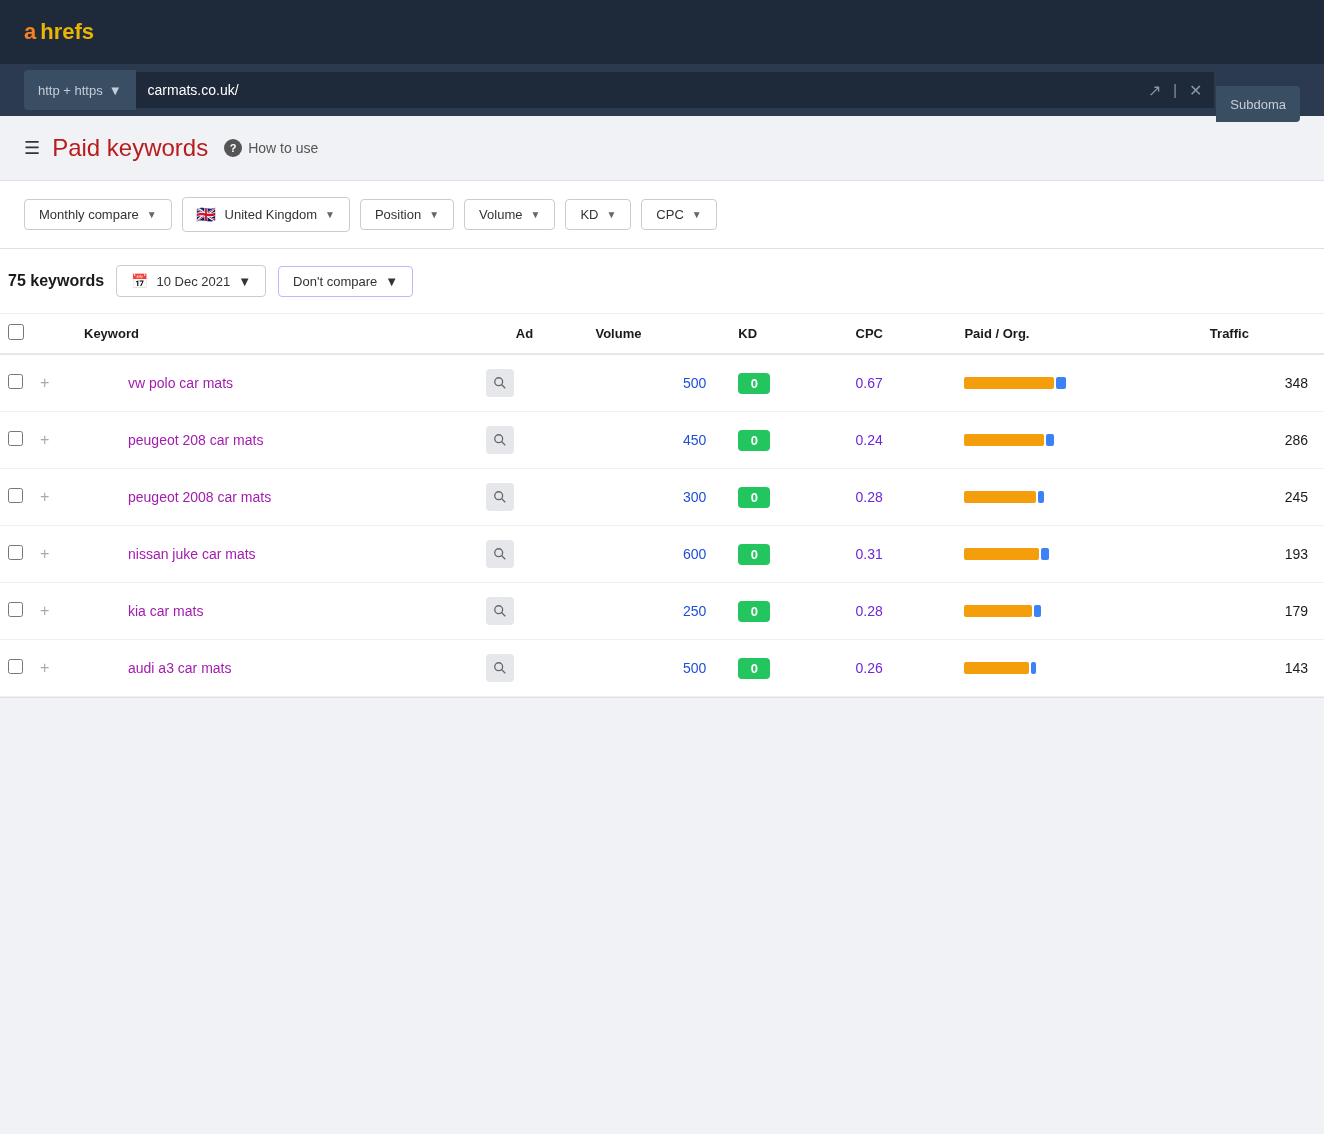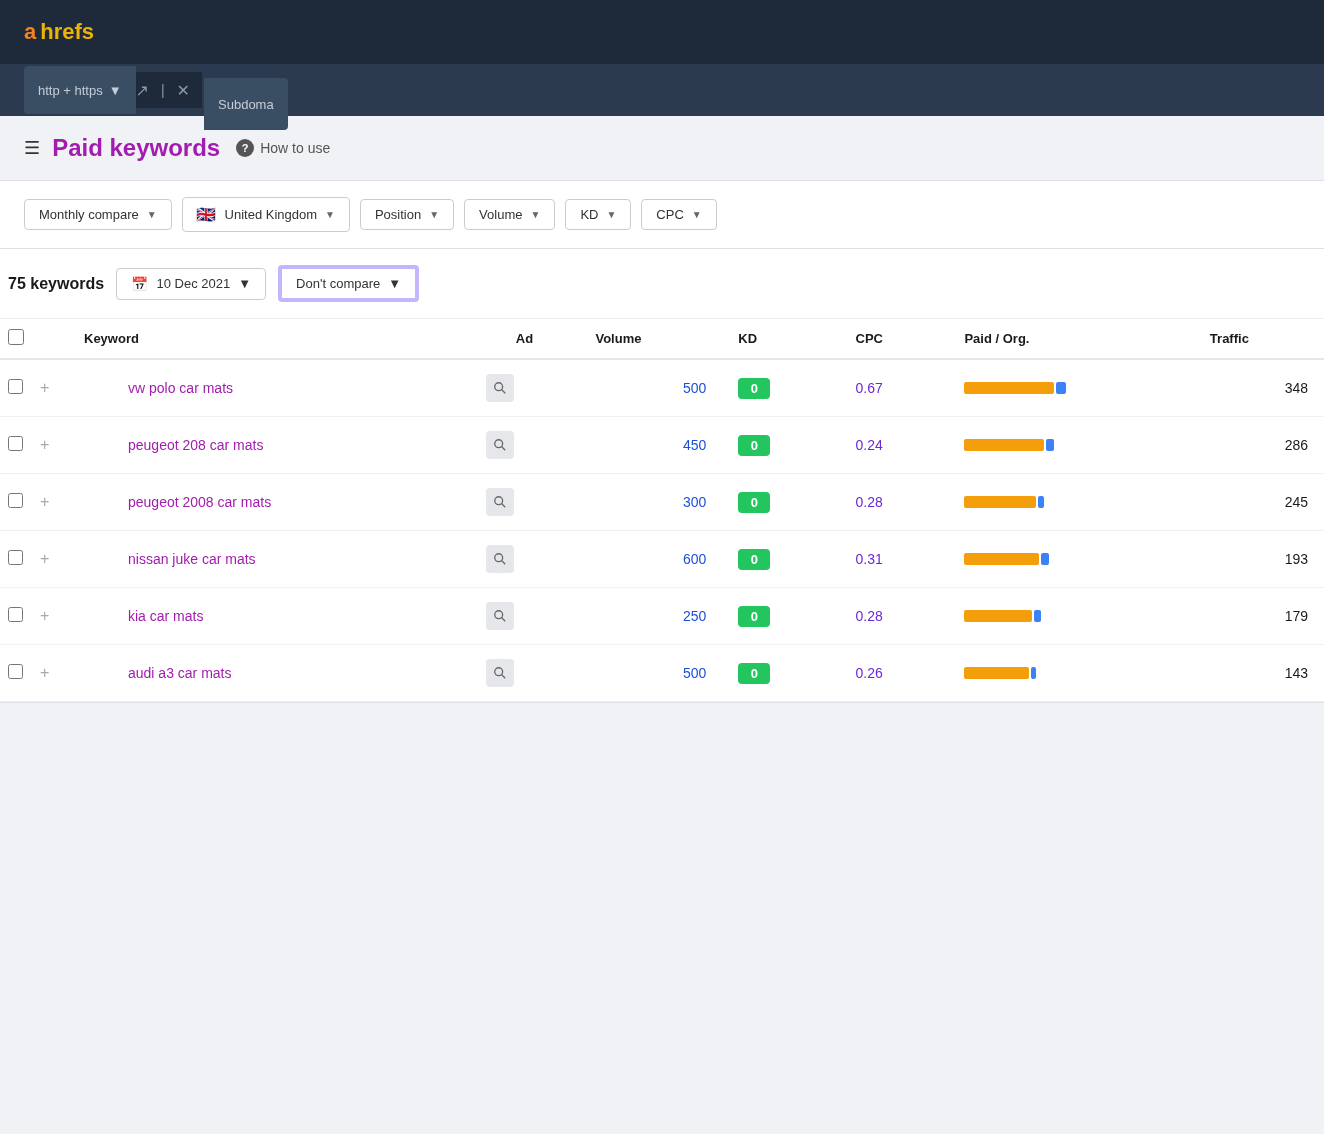--- a/index.html
+++ b/index.html
@@ -59,21 +59,21 @@
       border: none;
       color: #c5cdd8;
       padding: 6px 14px;
       border-radius: 4px 0 0 4px;
       cursor: pointer;
       font-size: 13px;
       display: flex;
       align-items: center;
       gap: 6px;
       white-space: nowrap;
-      height: 48px;
+      height: 40px;
     }
     .url-input-wrap {
       flex: 1;
       background: #1e2a3a;
       border: none;
       display: flex;
       align-items: center;
       padding: 0 12px;
       height: 36px;
     }
@@ -96,43 +96,43 @@
       font-size: 16px;
     }
     .subdomain-btn {
       background: #3a4e63;
       border: none;
       color: #c5cdd8;
       padding: 6px 14px;
       border-radius: 0 4px 4px 0;
       cursor: pointer;
       font-size: 13px;
-      height: 52px;
+      height: 36px;
       margin-left: 2px;
       margin-top: 28px;
     }
 
     
     .page-header {
       background: #f0f2f5;
       padding: 18px 24px;
       display: flex;
       align-items: center;
       gap: 12px;
       border-bottom: 1px solid #dde1e7;
     }
     .hamburger {
       cursor: pointer;
       font-size: 18px;
       color: #333;
     }
     .page-title {
       font-size: 24px;
-      font-weight: 700;
-      color: #a21caf;
+      font-weight: 400;
+      color: #b91c1c;
     }
     .how-to-use {
       display: flex;
       align-items: center;
       gap: 6px;
       color: #555;
       cursor: pointer;
       font-size: 14px;
       margin-left: 4px;
     }
@@ -203,21 +203,21 @@
       border-radius: 4px;
       padding: 7px 14px;
       cursor: pointer;
       font-size: 13px;
       display: flex;
       align-items: center;
       gap: 8px;
       color: #333;
     }
     .compare-btn {
-      border: 4px solid #c4b5fd;
+      border: 1px solid #c4b5fd;
       background: white;
       border-radius: 4px;
       padding: 7px 14px;
       cursor: pointer;
       font-size: 13px;
       display: flex;
       align-items: center;
       gap: 8px;
       color: #333;
     }
@@ -345,20 +345,23 @@
     <span class="logo-a">a</span>
       <span class="logo-hrefs">hrefs</span>
   </div>
 </nav>
 
 <div class="url-bar">
   <button class="protocol-btn">
     <span>http + https</span>
     <span>▼</span>
   </button>
+  <div class="url-input-wrap">
+    <span class="url-text">carmats.co.uk/</span>
+  </div>
   <div class="url-actions">
     <span class="url-icon">↗</span>
     <span style="color:#8899aa; margin: 0 4px;">|</span>
     <span class="url-icon">✕</span>
   </div>
   <button class="subdomain-btn">
     <span>Subdoma</span>
   </button>
 </div>
 

